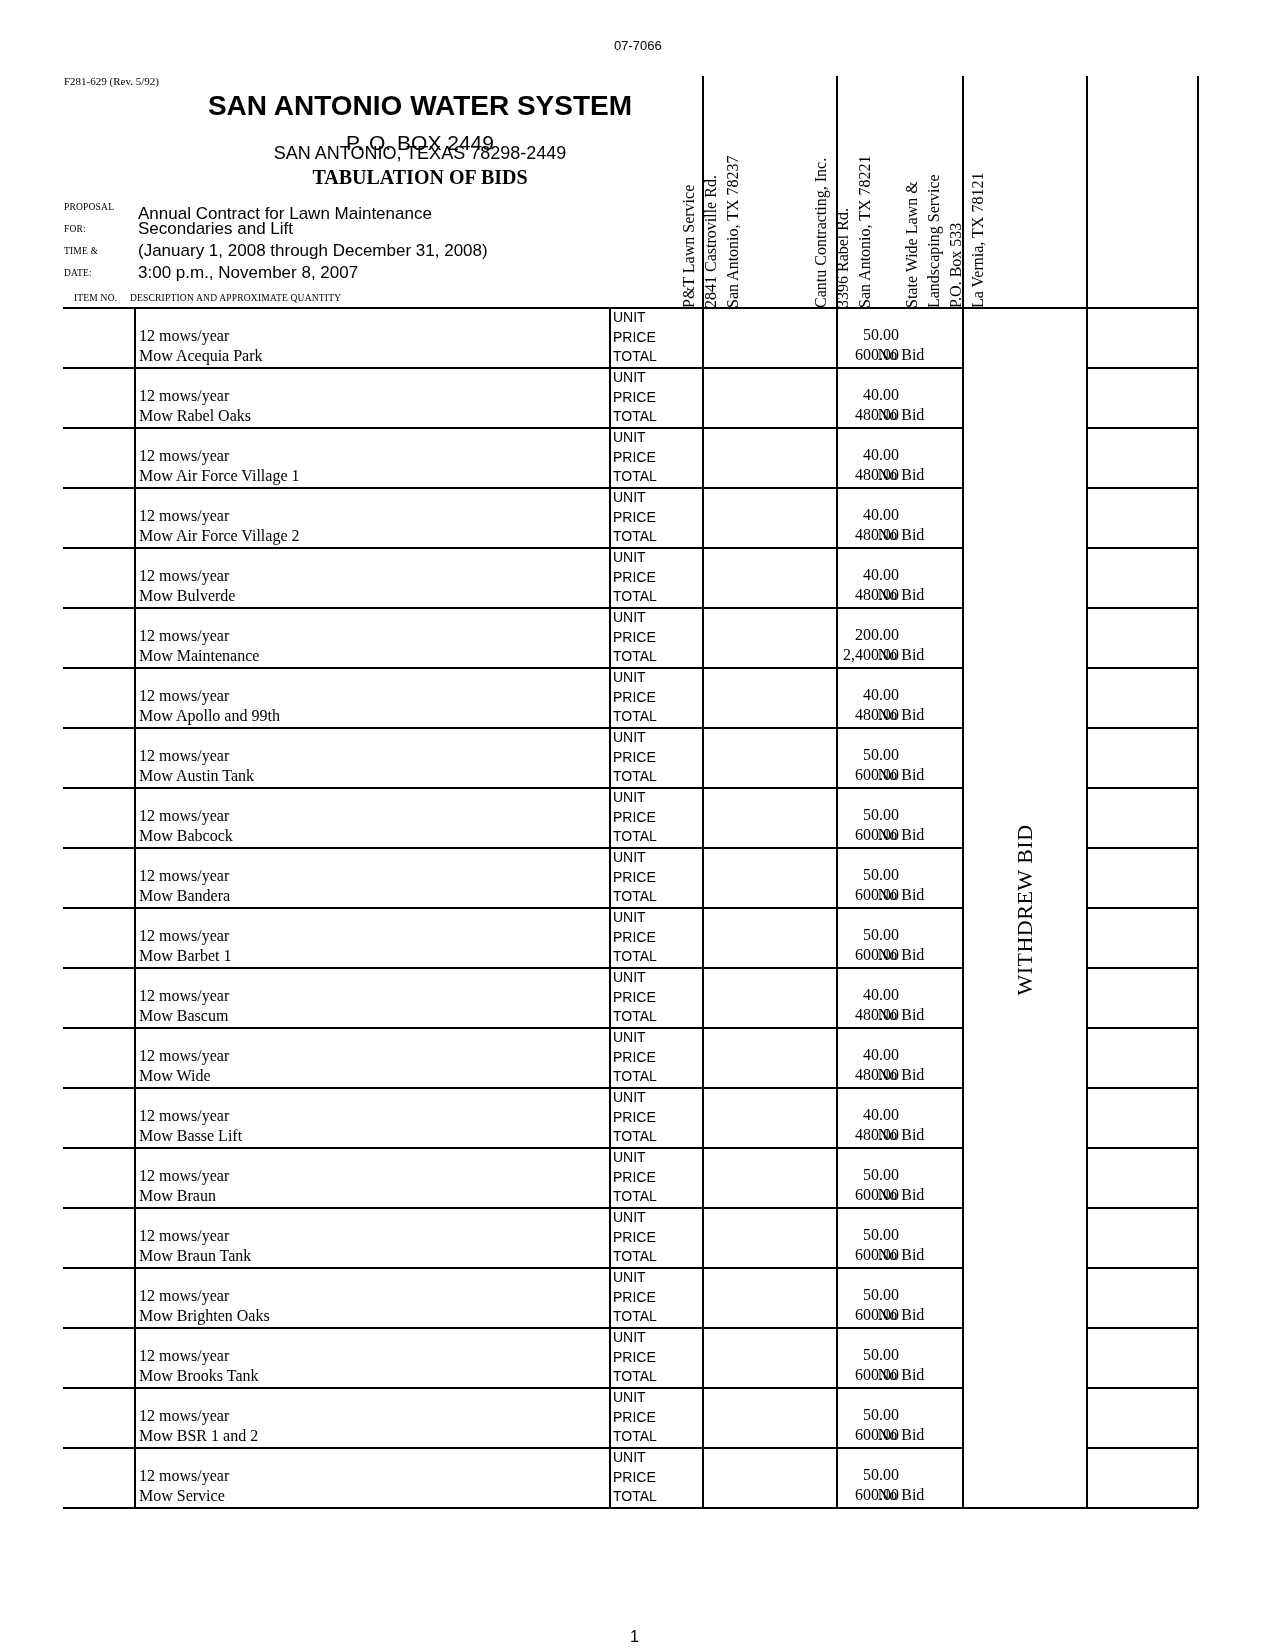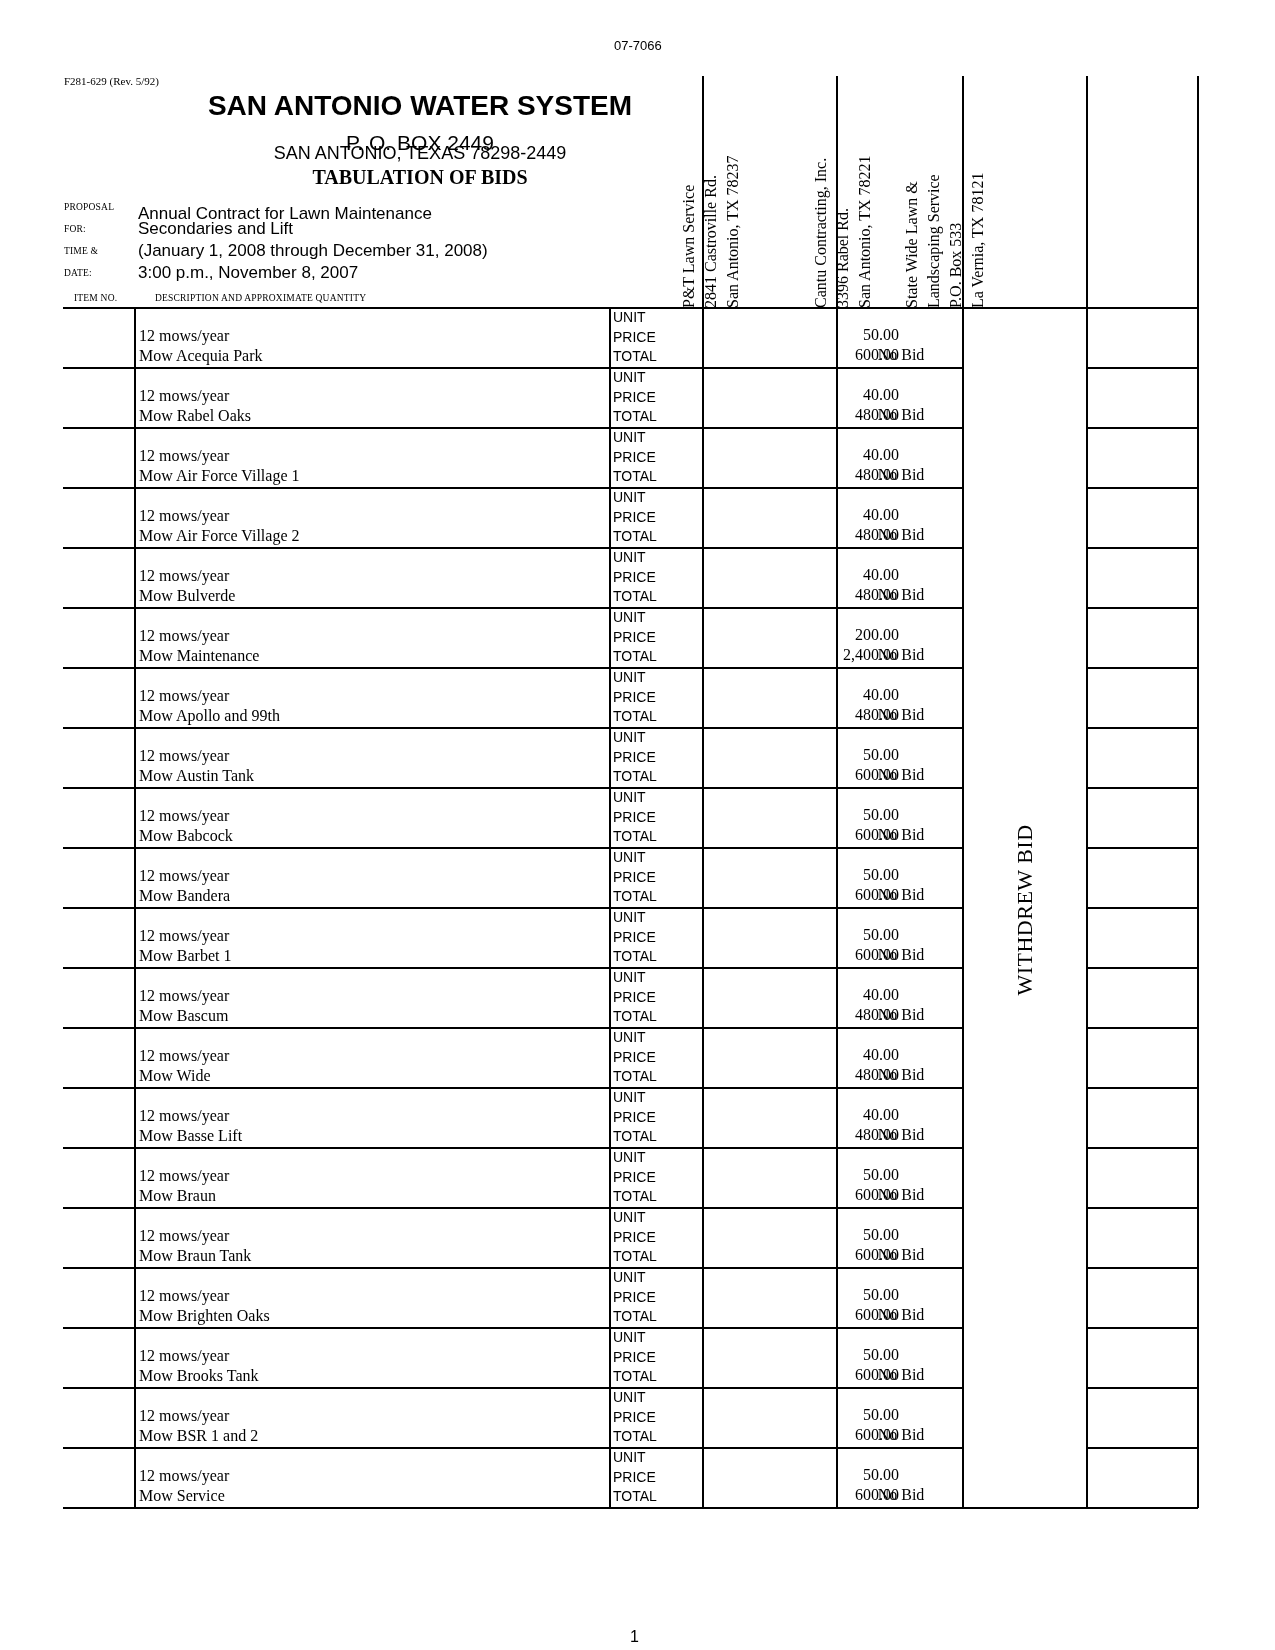--- a/index.html
+++ b/index.html
@@ -46,21 +46,21 @@
 <div class="abs serif lbl" style="top:202px;">PROPOSAL</div>
 <div class="abs serif lbl" style="top:224px;">FOR:</div>
 <div class="abs serif lbl" style="top:246px;">TIME &amp;</div>
 <div class="abs serif lbl" style="top:268px;">DATE:</div>
 <div class="abs sans val" style="top:197px;margin-top:7px;">Annual Contract for Lawn Maintenance</div>
 <div class="abs sans val" style="top:219px;">Secondaries and Lift</div>
 <div class="abs sans val" style="top:241px;">(January 1, 2008 through December 31, 2008)</div>
 <div class="abs sans val" style="top:263px;">3:00 p.m., November 8, 2007</div>
 
 <div class="abs serif lbl col-hdr" style="left:74px;">ITEM NO.</div>
-<div class="abs serif lbl col-hdr" style="left:155px;">DESCRIPTION AND APPROXIMATE QUANTITY</div>
+<div class="abs serif lbl col-hdr" style="left:130px;">DESCRIPTION AND APPROXIMATE QUANTITY</div>
 
 <div class="vend serif" style="left:730px; width:100px;">
   <div class="vend-text" style="left:14px;">
     <div>P&amp;T Lawn Service</div>
     <div>2841 Castroville Rd.</div>
     <div>San Antonio, TX 78237</div>
   </div>
 </div>
 <div class="vend serif" style="left:862px; width:100px;">
   <div class="vend-text" style="left:14px;">

